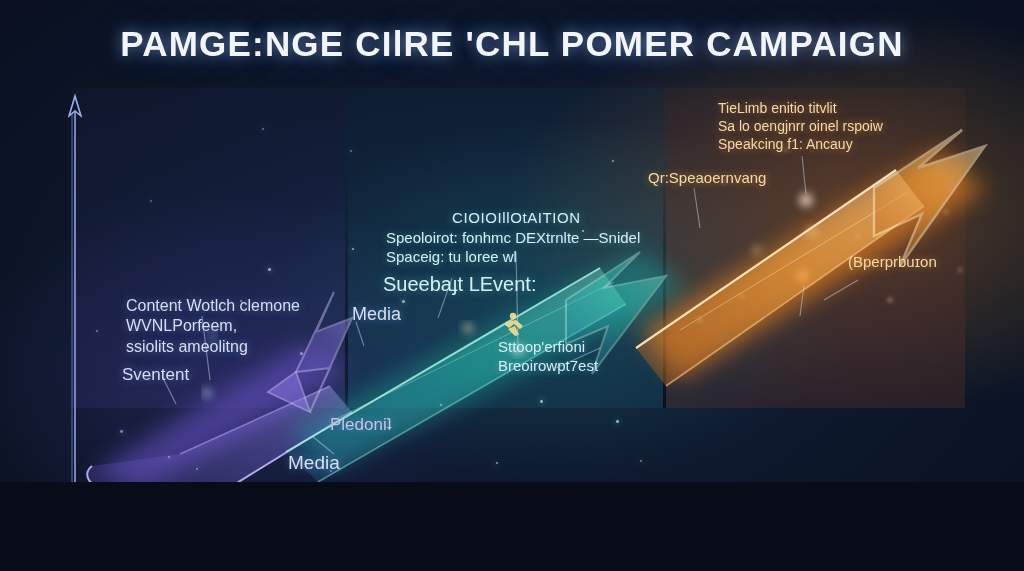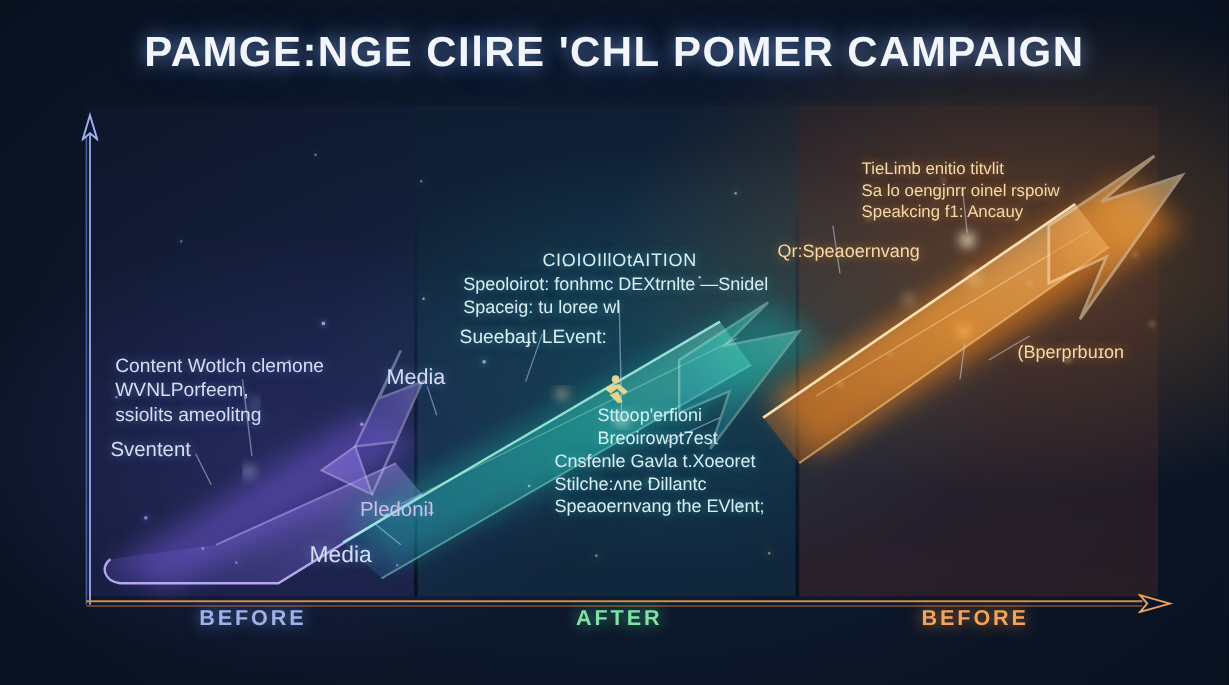--- a/index.html
+++ b/index.html
@@ -1,20 +1,20 @@
 <!DOCTYPE html>
 <html><head>
 <meta charset="utf-8">
 <title>Campaign Infographic</title>
 <style>
   html,body{margin:0;padding:0;background:#070c18;}
   body{font-family:"Liberation Sans",sans-serif;}
 
   #stage{
-    position:relative;width:1024px;height:571px;overflow:hidden;
+    position:relative;width:1024px;height:482px;overflow:hidden;
     background:
       radial-gradient(ellipse 520px 300px at 860px 210px, rgba(255,150,40,.30), rgba(255,120,20,0) 68%),
       radial-gradient(ellipse 420px 260px at 560px 300px, rgba(40,190,170,.20), rgba(40,190,170,0) 70%),
       radial-gradient(ellipse 380px 260px at 230px 380px, rgba(90,80,200,.22), rgba(90,80,200,0) 72%),
       radial-gradient(ellipse 900px 560px at 512px 300px, #12203c 0%, #0b1526 55%, #070d1a 100%);
   }
 
   
   .panel{position:absolute;top:88px;bottom:74px;}
   #panel-before{left:72px;width:274px;
@@ -49,33 +49,33 @@
   
   .stage-label{
     position:absolute;top:505px;font-size:18px;font-weight:700;letter-spacing:2.4px;
   }
   #label-before{left:166px;color:#9db3e8;text-shadow:0 0 12px rgba(120,150,240,.7);}
   #label-during{left:480px;color:#7fe3a6;text-shadow:0 0 12px rgba(90,230,160,.7);}
   #label-after{left:768px;color:#f3a45c;text-shadow:0 0 12px rgba(250,150,60,.75);}
 
   
   .anno{position:absolute;line-height:1.28;white-space:pre-line;pointer-events:none;}
-  .anno.blue{color:#d6def2;text-shadow:0 0 9px rgba(120,160,235,.6);}
+  .anno.blue{color:#d6def2;text-shadow:0 0 9px rgba(120,160,235,.6);margin-left:30px;}
   .anno.cyan{color:#d8eef3;text-shadow:0 0 9px rgba(90,210,220,.55);}
-  .anno.amber{color:#f6d9a6;text-shadow:0 0 9px rgba(250,170,70,.6);margin-top:32px;}
+  .anno.amber{color:#f6d9a6;text-shadow:0 0 9px rgba(250,170,70,.6);}
 
   #anno-before-main{left:96px;top:296px;font-size:16px;}
   #anno-before-sub{left:92px;top:364px;font-size:17px;}
   #anno-before-media-top{left:322px;top:303px;font-size:18px;}
   #anno-before-media-mid{left:300px;top:414px;font-size:17px;color:#cdbfe4;}
   #anno-before-media-low{left:258px;top:451px;font-size:19px;}
 
   #anno-during-head{left:452px;top:208px;font-size:15px;letter-spacing:.6px;}
   #anno-during-sub{left:386px;top:228px;font-size:15px;}
-  #anno-during-event{left:383px;top:272px;font-size:16px;}
+  #anno-during-event{left:383px;top:272px;font-size:20px;}
   #anno-during-mid{left:498px;top:337px;font-size:15px;}
   #anno-during-low{left:462px;top:375px;font-size:15px;}
 
   #anno-after-head{left:718px;top:100px;font-size:14px;}
   #anno-after-q{left:648px;top:168px;font-size:15px;}
   #anno-after-dist{left:848px;top:252px;font-size:15px;text-align:center;}
   #anno-after-low{left:712px;top:300px;font-size:15px;}
 </style>
 </head>
 <body>
@@ -210,23 +210,20 @@
   <div class="anno blue" id="anno-before-media-top">Media</div>
   <div class="anno blue" id="anno-before-media-mid">Pledoniʇ</div>
   <div class="anno blue" id="anno-before-media-low">Media</div>
 
   <div class="anno cyan" id="anno-during-sub">Speoloirot: fonhmc DEXtrnlte  —Snidel
 Spaceig: tu loree wl</div>
   <div class="anno cyan" id="anno-during-head">CIOIOIllOtAITION</div>
   <div class="anno cyan" id="anno-during-event">Sueebaɟt LEvent:</div>
   <div class="anno cyan" id="anno-during-mid">Sttoop'erfioni
 Breoirowpt7est</div>
-  <div class="anno cyan" id="anno-during-low">Cnsfenle Gavla t.Xoeoret
-Stilche:ʌne Dillantc
-Speaoernvang the EVlent;</div>
 
   <div class="anno amber" id="anno-after-head">TieLimb enitio titvlit
 Sa lo oengjnrr oinel rspoiw
 Speakcing f1: Ancauy</div>
   <div class="anno amber" id="anno-after-q">Qr:Speaoernvang</div>
   <div class="anno amber" id="anno-after-dist">(Bperprbuɪon</div>
 
   <div class="stage-label" id="label-before">BEFORE</div>
   <div class="stage-label" id="label-during">AFTER</div>
   <div class="stage-label" id="label-after">BEFORE</div>

